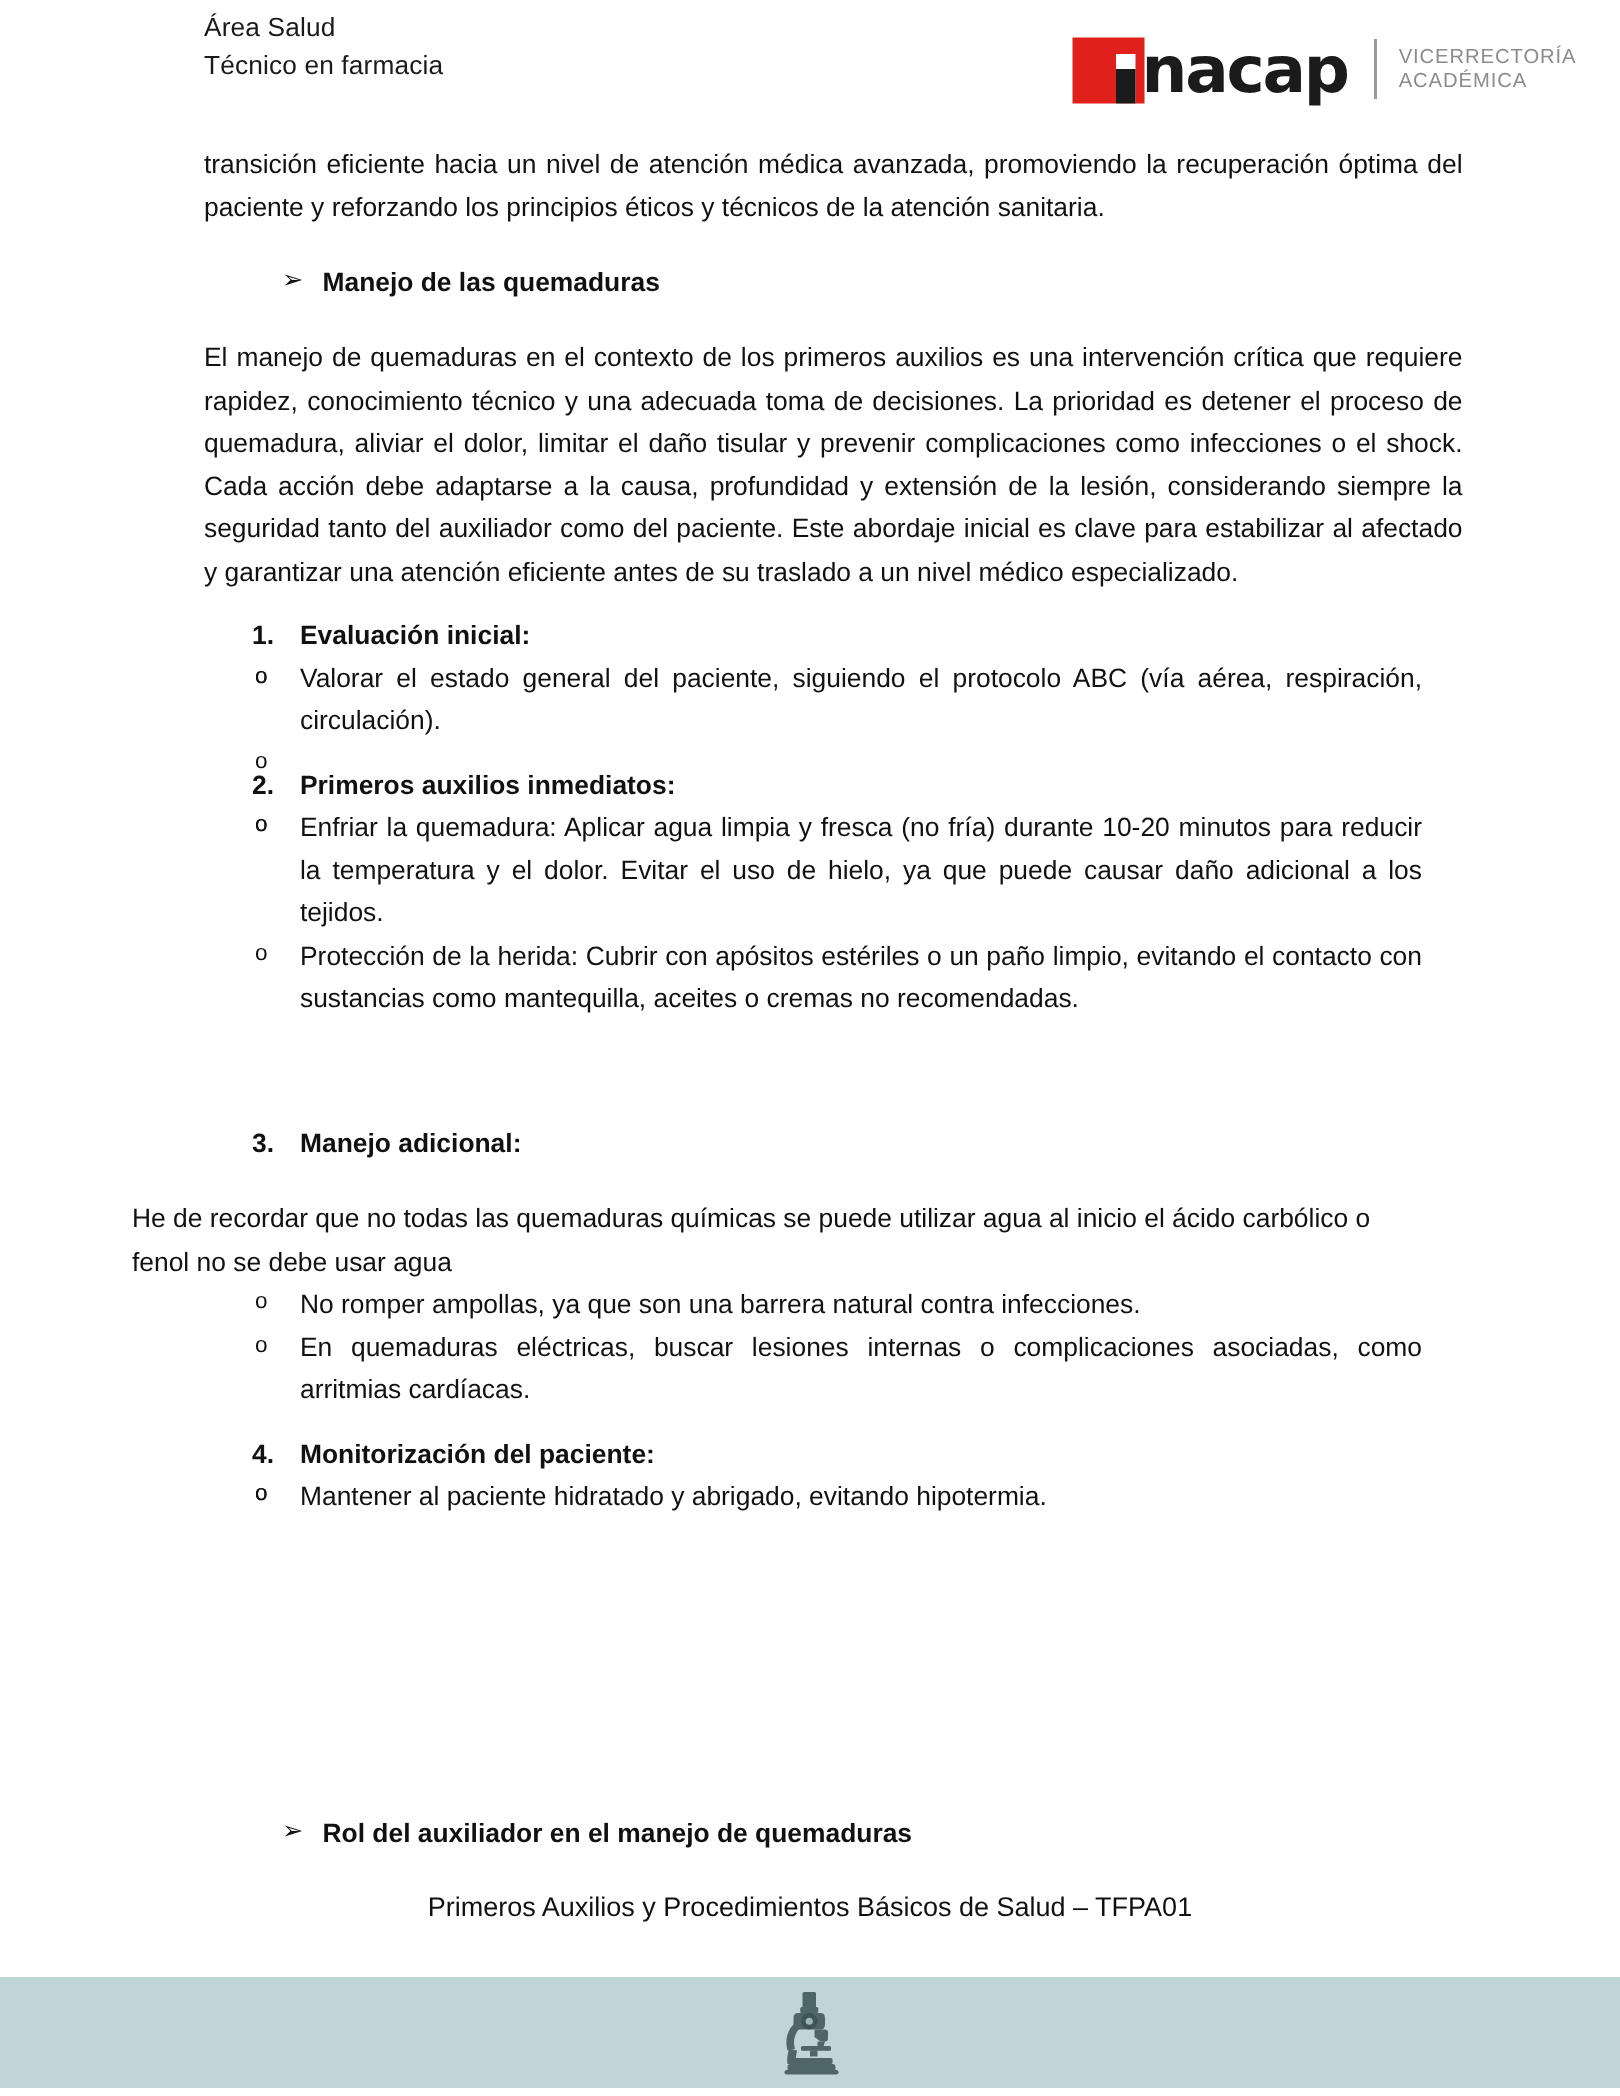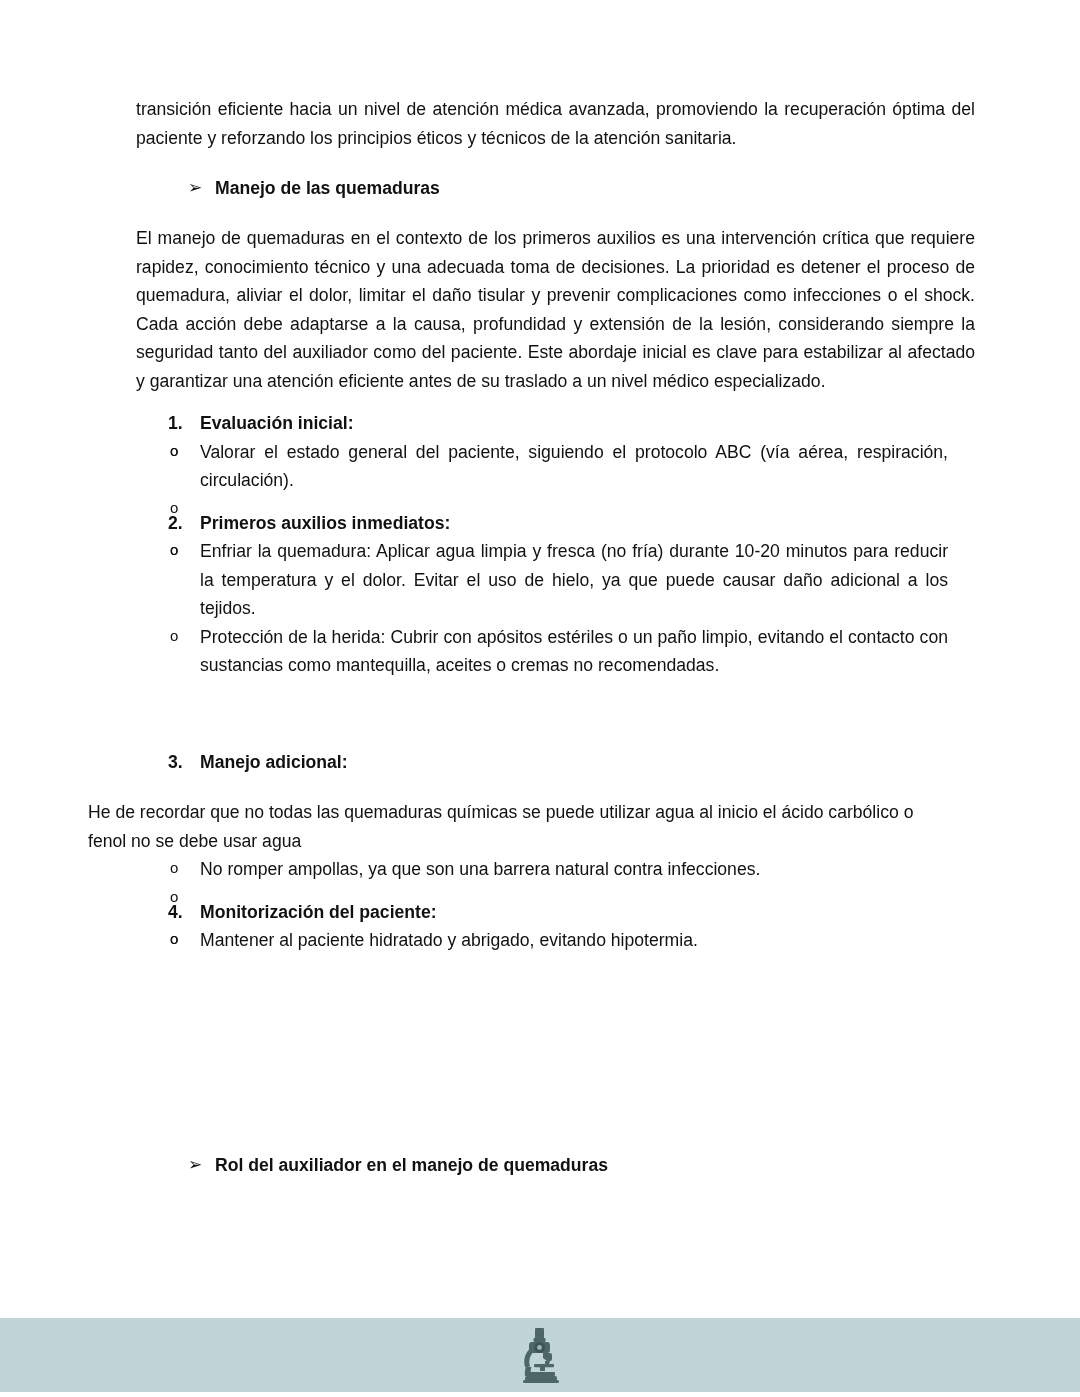--- a/index.html
+++ b/index.html
@@ -224,20 +224,39 @@
     transform: translate(-50%, -50%);
     width: 46px;
     height: 58px;
   }
 </style>
 </head>
 <body>
 
 <div class="page">
 
+  <div class="header">
+    <div class="header-titles">
+      <div class="header-line">Área Salud</div>
+      <div class="header-line">Técnico en farmacia</div>
+    </div>
+
+    <div class="logo">
+      <div class="logo-mark">
+        <div class="logo-square"></div>
+        <div class="logo-i-stem"></div>
+      </div>
+      <div class="logo-word">nacap</div>
+      <div class="logo-divider"></div>
+      <div class="logo-sub">
+        <div>VICERRECTORÍA</div>
+        <div>ACADÉMICA</div>
+      </div>
+    </div>
+  </div>
 
   <div class="content">
 
     <p class="para">transición eficiente hacia un nivel de atención médica avanzada, promoviendo la recuperación óptima del paciente y reforzando los principios éticos y técnicos de la atención sanitaria.</p>
 
     <div class="gap-md"></div>
 
     <div class="arrow-heading">
       <span class="arrow-glyph">➢</span>
       <span>Manejo de las quemaduras</span>
@@ -293,20 +312,21 @@
     <div class="gap-md"></div>
 
     <div class="plain-indent">He de recordar que no todas las quemaduras químicas se puede utilizar agua al inicio el ácido carbólico o fenol no se debe usar agua</div>
 
     <div class="sub-item">
       <span class="marker">o</span>
       <span>No romper ampollas, ya que son una barrera natural contra infecciones.</span>
     </div>
     <div class="sub-item">
       <span class="marker">o</span>
+      <span>En quemaduras eléctricas, buscar lesiones internas o complicaciones asociadas, como arritmias cardíacas.</span>
     </div>
 
     <div class="gap-sm"></div>
 
     <div class="num-item">
       <span class="marker">4.</span>
       <span>Monitorización del paciente:</span>
     </div>
     <div class="sub-item">
       <span class="marker">o</span>
@@ -320,20 +340,21 @@
     <div class="gap-lg"></div>
 
     <div class="arrow-heading">
       <span class="arrow-glyph">➢</span>
       <span>Rol del auxiliador en el manejo de quemaduras</span>
     </div>
 
   </div>
 
   <div class="footer">
+    <div class="footer-title">Primeros Auxilios y Procedimientos Básicos de Salud – TFPA01</div>
   </div>
 
   <div class="bottom-band">
     <svg class="band-icon" viewBox="0 0 46 58" aria-hidden="true">
       <g fill="#4f6668">
         <rect x="18" y="2" width="9" height="11" rx="1"></rect>
         <rect x="16.5" y="12" width="12" height="4" rx="1"></rect>
         <path d="M15 16 h15 a3 3 0 0 1 3 3 v5 a3 3 0 0 1 -3 3 h-15 a3 3 0 0 1 -3 -3 v-5 a3 3 0 0 1 3 -3 z"></path>
         <circle cx="22.5" cy="21.5" r="5.5" fill="#3e5557"></circle>
         <circle cx="22.5" cy="21.5" r="2.4" fill="#9bb5b6"></circle>

